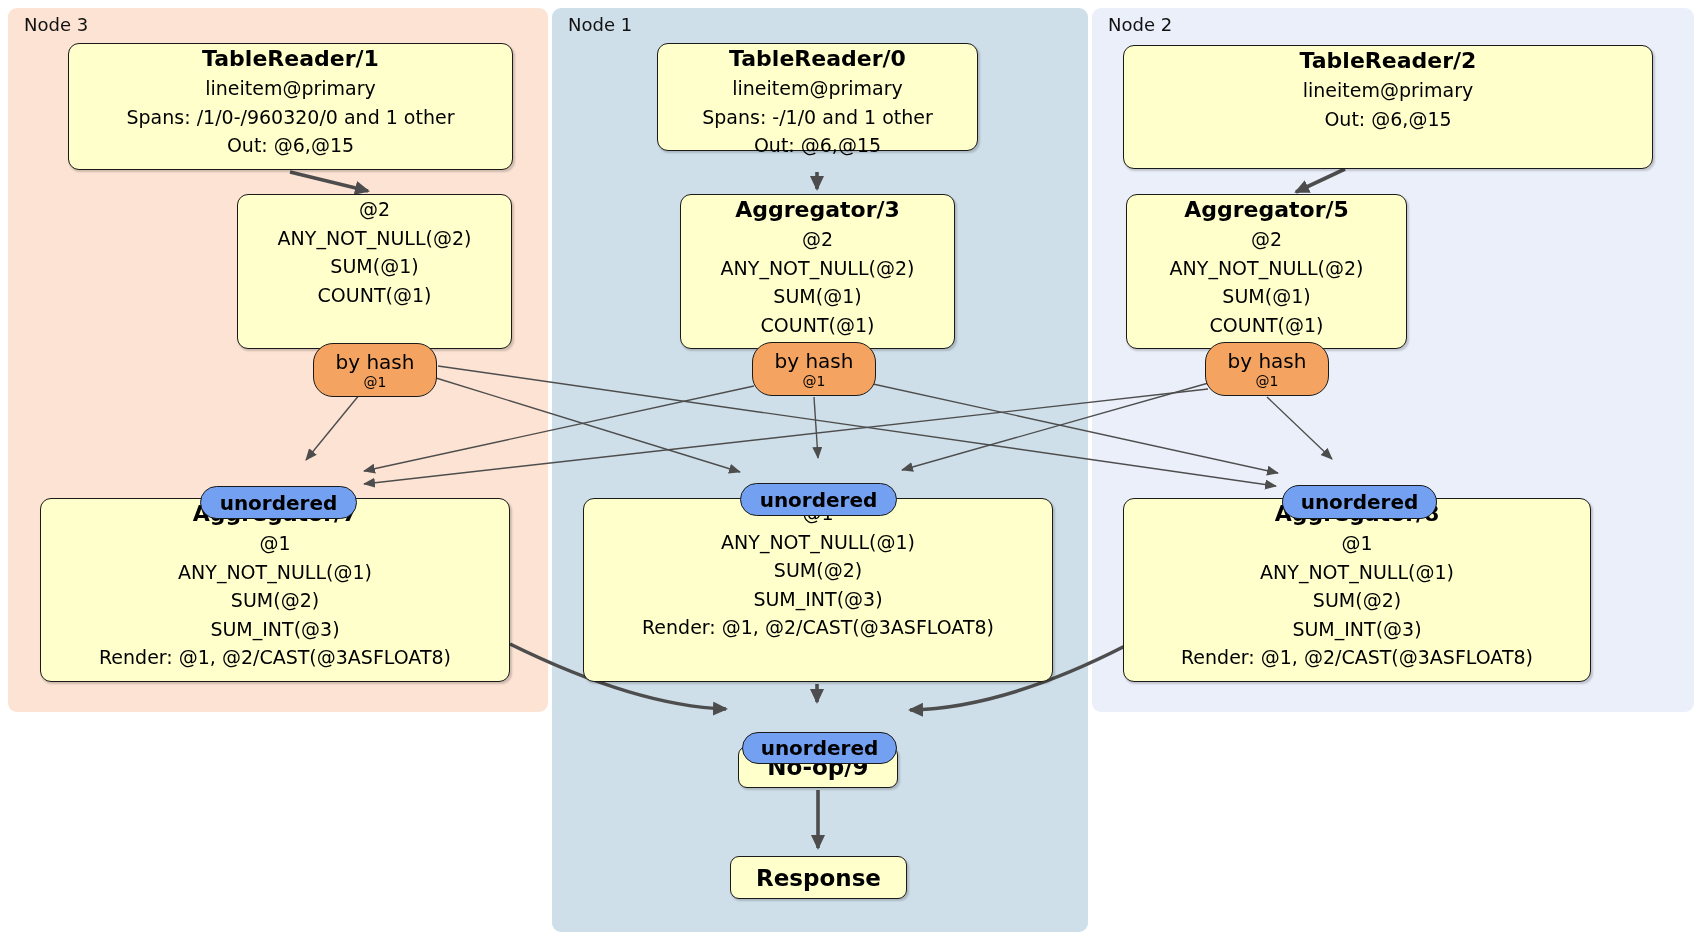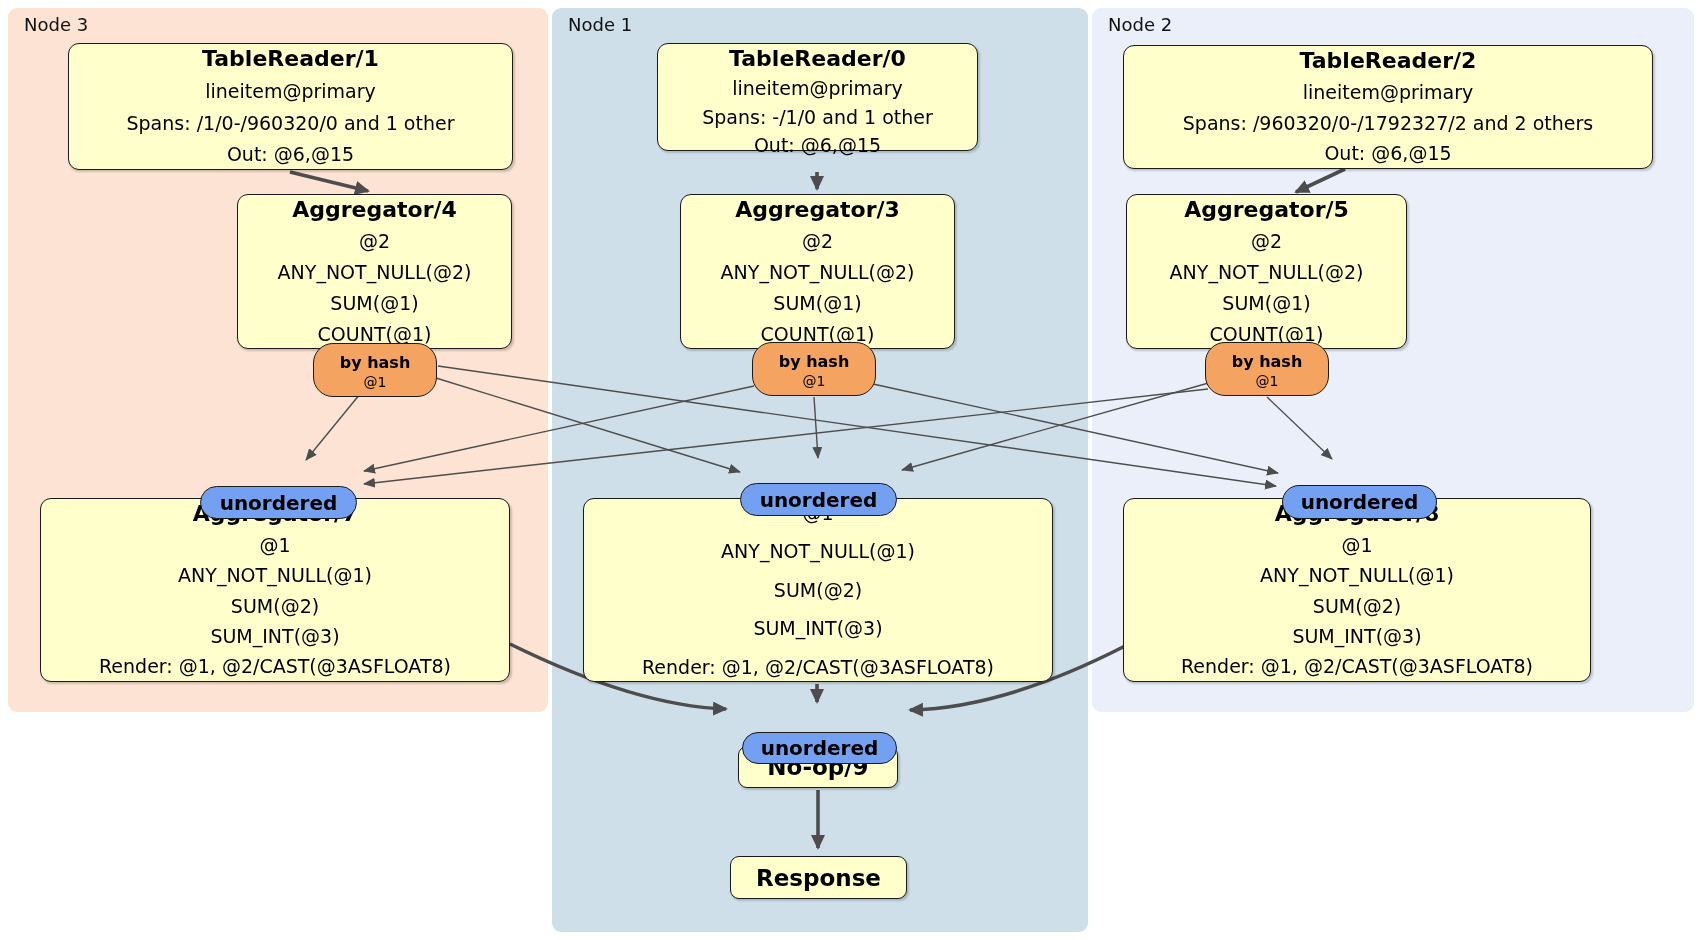--- a/index.html
+++ b/index.html
@@ -10,30 +10,30 @@
   .region{position:absolute;border-radius:9px;z-index:0;}
   .region-label{position:absolute;top:6px;left:16px;font-size:18px;color:#111;}
   #edges{position:absolute;left:0;top:0;z-index:1;pointer-events:none;}
   #edges .thin{stroke:var(--edge,#4d4d4d);stroke-width:1.4;fill:none;}
   #edges .thick{stroke:var(--edge,#4d4d4d);stroke-width:3.6;fill:none;}
   #edges marker path{fill:var(--edge,#4d4d4d);}
   .pbox{
     position:absolute;z-index:2;box-sizing:border-box;
     background:var(--box_fill,#ffffcc);border:1.6px solid #1a1a1a;border-radius:11px;
     text-align:center;box-shadow:1.5px 2px 2px rgba(0,0,0,.18);
-    display:flex;flex-direction:column;justify-content:space-between;
+    display:flex;flex-direction:column;justify-content:flex-start;
   }
   .ptitle{font-weight:bold;font-size:22px;line-height:30px;}
   .pline{font-size:19px;line-height:28.5px;white-space:nowrap;}
   .router{
     position:absolute;z-index:3;box-sizing:border-box;
     background:var(--router_fill,#f4a460);border:1.7px solid #1a1a1a;border-radius:20px;
     text-align:center;display:flex;flex-direction:column;justify-content:center;
   }
-  .router .r1{font-weight:bold;font-size:16px;line-height:23px;}
+  .router .r1{font-weight:normal;font-size:20px;line-height:23px;}
   .router .r2{font-size:14px;line-height:16px;}
   .stream{
     position:absolute;z-index:3;box-sizing:border-box;
     background:var(--stream_fill,#74a0f2);border:1.7px solid #1a1a1a;border-radius:17px;
     text-align:center;font-weight:bold;font-size:20px;
     display:flex;align-items:center;justify-content:center;margin-top:20px;
   }
   .endbox{
     position:absolute;z-index:2;box-sizing:border-box;
     background:var(--box_fill,#ffffcc);border:1.7px solid #1a1a1a;border-radius:9px;
@@ -95,26 +95,24 @@
   </div>
   <div class="pbox" style="left:657px;top:43px;width:321px;height:108px;">
     <div class="ptitle">TableReader/0</div>
     <div class="pline">lineitem@primary</div>
     <div class="pline">Spans: -/1/0 and 1 other</div>
     <div class="pline">Out: @6,@15</div>
   </div>
   <div class="pbox" style="left:1123px;top:45px;width:530px;height:124px;">
     <div class="ptitle">TableReader/2</div>
     <div class="pline">lineitem@primary</div>
-    <div class="pline">Spans: /960320/0-/1792327/2 and 2 others</div>
     <div class="pline">Out: @6,@15</div>
   </div>
 
   <div class="pbox" style="left:237px;top:194px;width:275px;height:155px;">
-    <div class="ptitle">Aggregator/4</div>
     <div class="pline">@2</div>
     <div class="pline">ANY_NOT_NULL(@2)</div>
     <div class="pline">SUM(@1)</div>
     <div class="pline">COUNT(@1)</div>
   </div>
   <div class="pbox" style="left:680px;top:194px;width:275px;height:155px;">
     <div class="ptitle">Aggregator/3</div>
     <div class="pline">@2</div>
     <div class="pline">ANY_NOT_NULL(@2)</div>
     <div class="pline">SUM(@1)</div>

